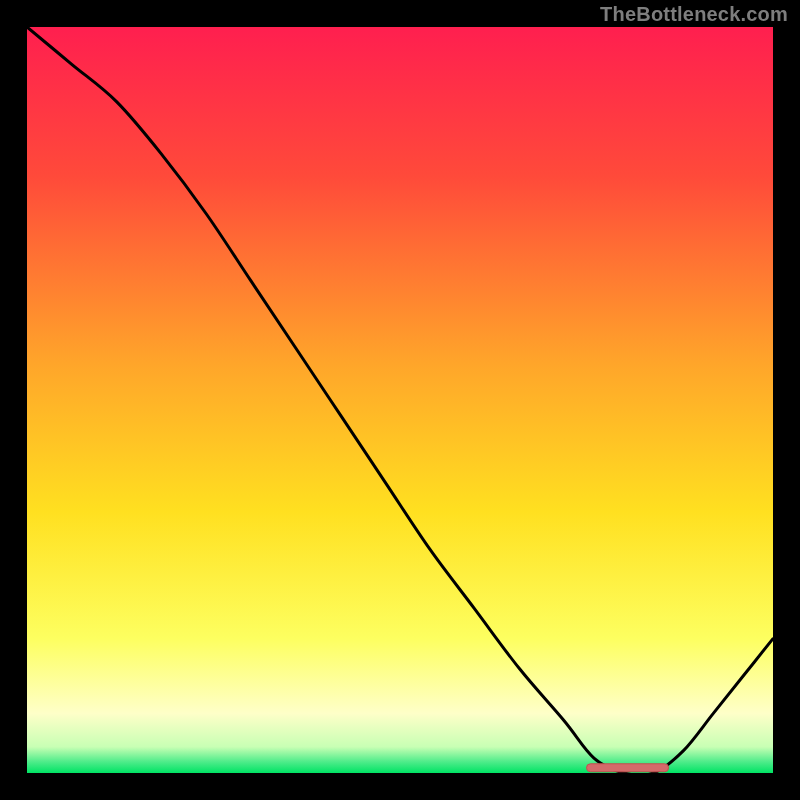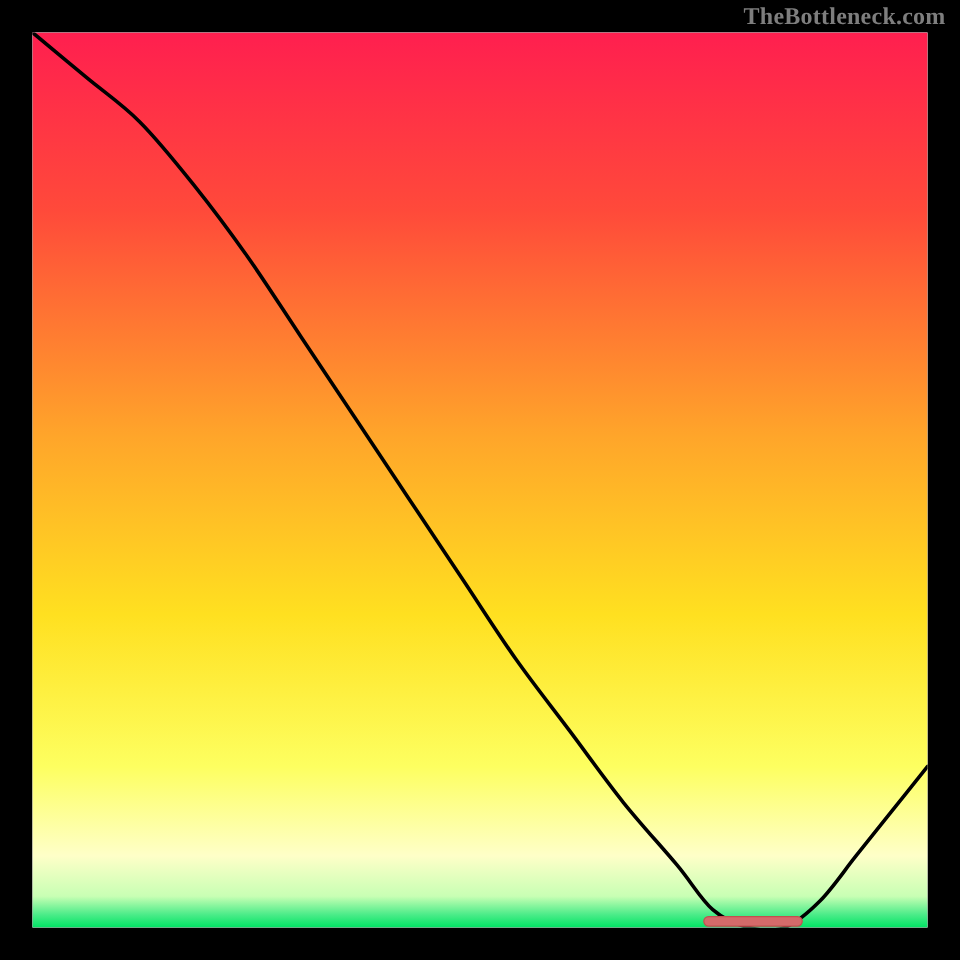--- a/index.html
+++ b/index.html
@@ -9,21 +9,20 @@
     height: 800px;
     background: #000;
     overflow: hidden;
     font-family: Arial, Helvetica, sans-serif;
   }
   .stage {
     position: relative;
     width: 800px;
     height: 800px;
     background: #000;
-    font-family: Liberation Serif, serif;
   }
   .attribution {
     position: absolute;
     top: 3px;
     right: 12px;
     color: #7e7e7e;
     font-size: 20px;
     font-weight: 600;
     letter-spacing: 0.2px;
   }

